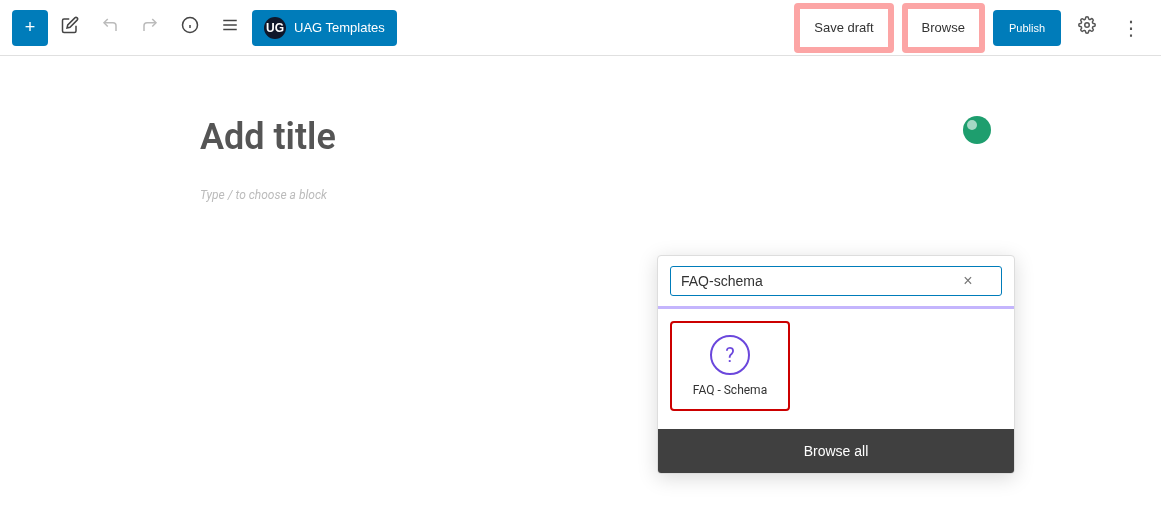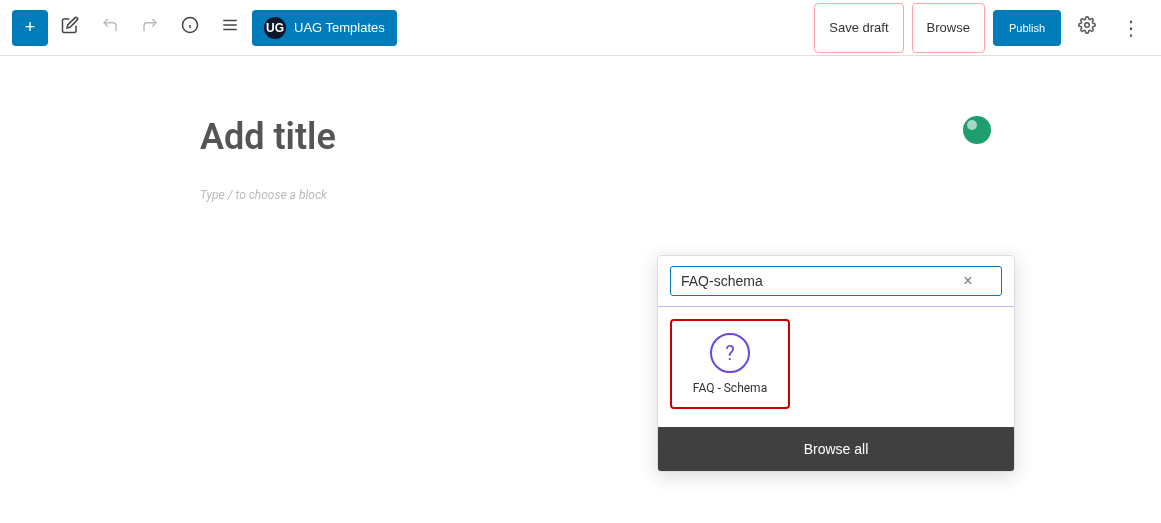--- a/index.html
+++ b/index.html
@@ -73,21 +73,21 @@
       display: flex;
       align-items: center;
       justify-content: center;
       font-size: 12px;
       font-weight: bold;
       color: #fff;
     }
     .btn-save-draft, .btn-preview {
       background: #fff;
       color: #333;
-      border: 1px solid #fca5a5;
+      border: 6px solid #fca5a5;
       border-radius: 4px;
       padding: 6px 14px;
       cursor: pointer;
       font-size: 13px;
       height: 50px;
     }
     .btn-publish {
       background: #007cba;
       color: #fff;
       border: none;
@@ -199,21 +199,21 @@
       border-radius: 4px;
       box-shadow: 0 4px 20px rgba(0,0,0,0.15);
       overflow: hidden;
       z-index: 100;
     }
 
     .search-row {
       padding: 10px 12px;
       display: flex;
       align-items: center;
-      border-bottom: 1px solid #c4b5fd;
+      border-bottom: 3px solid #c4b5fd;
     }
     .search-input {
       flex: 1;
       border: 1.5px solid #007cba;
       border-radius: 3px;
       padding: 6px 10px;
       font-size: 14px;
       outline: none;
       color: #333;
     }

